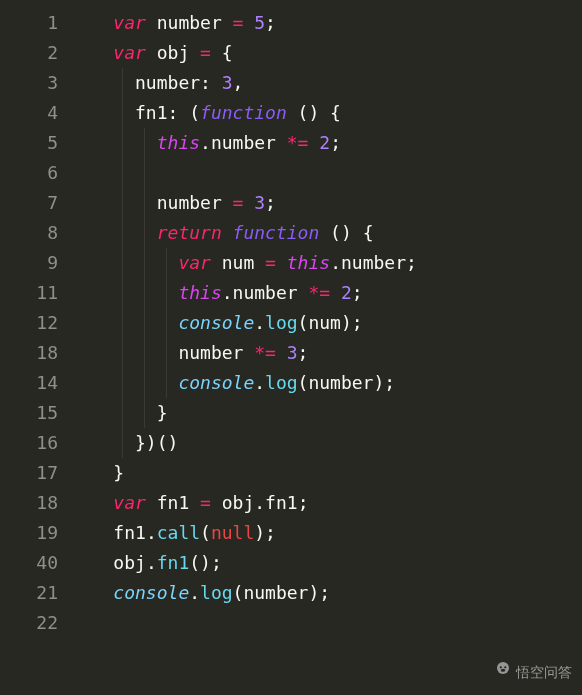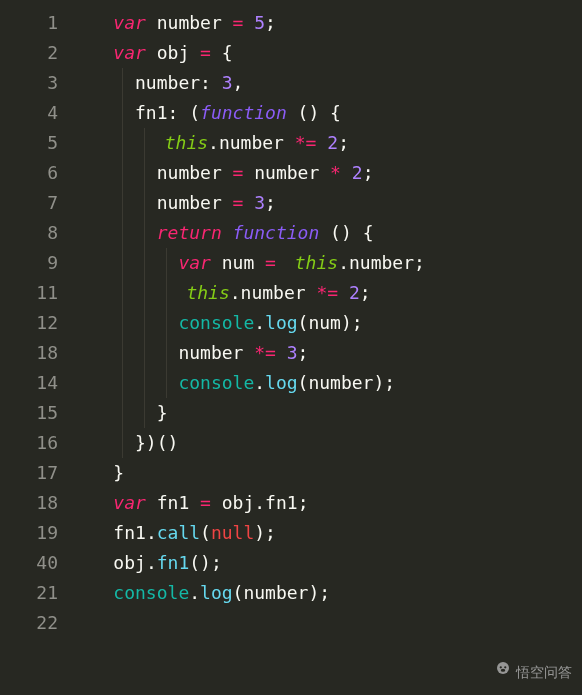--- a/index.html
+++ b/index.html
@@ -35,27 +35,27 @@
     }
     .line { height: 30px; white-space: pre; position: relative; }
     .indent-guide {
       position: absolute;
       top: 0; bottom: 0; width: 1px;
       background: #3b3a32;
     }
     .tok { }
     .kw { color: #f92672; font-style: italic; } 
     .op { color: #f92672; }
-    .this { color: #84cc16; font-style: italic; margin-left: 8px; }
+    .this { color: #d946ef; font-style: italic; }
     .num { color: #ae81ff; }
     .func { color: #8b5cf6; font-style: italic; }
     .ident { color: #f8f8f2; }
     .method { color: #66d9ef; }
     .punc { color: #f8f8f2; }
-    .console { color: #14b8a6; }
+    .console { color: #7dd3fc; font-style: italic; }
     .null { color: #ef4444; text-align: center; }
     .watermark {
       position: absolute;
       right: 10px;
       bottom: 8px;
       color: #aaa;
       font-size: 14px;
       font-family: sans-serif;
       display: flex;
       align-items: flex-start;
@@ -90,21 +90,21 @@
       <span class="ln">40</span>
       <span class="ln">21</span>
       <span class="ln">22</span>
     </div>
   <div class="code">
       <div class="line"><span>    <span class="tok kw">var</span><span class="tok ident"> number </span><span class="tok op">=</span><span class="tok ident"> </span><span class="tok num">5</span><span class="tok punc">;</span></span></div>
       <div class="line"><span>    <span class="tok kw">var</span><span class="tok ident"> obj </span><span class="tok op">=</span><span class="tok ident"> </span><span class="tok punc">{</span></span></div>
       <div class="line"><span class="indent-guide" style="left: 52px;"></span><span>      <span class="tok ident">number</span><span class="tok punc">: </span><span class="tok num">3</span><span class="tok punc">,</span></span></div>
       <div class="line"><span class="indent-guide" style="left: 52px;"></span><span>      <span class="tok ident">fn1</span><span class="tok punc">: (</span><span class="tok func">function</span><span class="tok punc"> () {</span></span></div>
       <div class="line"><span class="indent-guide" style="left: 52px;"></span><span class="indent-guide" style="left: 74px;"></span><span>        <span class="tok this">this</span><span class="tok punc">.</span><span class="tok ident">number </span><span class="tok op">*=</span><span class="tok ident"> </span><span class="tok num">2</span><span class="tok punc">;</span></span></div>
-      <div class="line"><span class="indent-guide" style="left: 52px;"></span><span class="indent-guide" style="left: 74px;"></span><span>        <span class="tok ident">number </span><span class="tok op">=</span><span class="tok ident"> number </span><span class="tok op">*</span><span class="tok ident"> </span><span class="tok num">2</span><span class="tok punc">;</span></span></div>
+      <div class="line"><span class="indent-guide" style="left: 52px;"></span><span class="indent-guide" style="left: 74px;"></span></div>
       <div class="line"><span class="indent-guide" style="left: 52px;"></span><span class="indent-guide" style="left: 74px;"></span><span>        <span class="tok ident">number </span><span class="tok op">=</span><span class="tok ident"> </span><span class="tok num">3</span><span class="tok punc">;</span></span></div>
       <div class="line"><span class="indent-guide" style="left: 52px;"></span><span class="indent-guide" style="left: 74px;"></span><span>        <span class="tok kw">return</span><span class="tok ident"> </span><span class="tok func">function</span><span class="tok punc"> () {</span></span></div>
       <div class="line"><span class="indent-guide" style="left: 52px;"></span><span class="indent-guide" style="left: 74px;"></span><span class="indent-guide" style="left: 96px;"></span><span>          <span class="tok kw">var</span><span class="tok ident"> num </span><span class="tok op">=</span><span class="tok ident"> </span><span class="tok this">this</span><span class="tok punc">.</span><span class="tok ident">number</span><span class="tok punc">;</span></span></div>
       <div class="line"><span class="indent-guide" style="left: 52px;"></span><span class="indent-guide" style="left: 74px;"></span><span class="indent-guide" style="left: 96px;"></span><span>          <span class="tok this">this</span><span class="tok punc">.</span><span class="tok ident">number </span><span class="tok op">*=</span><span class="tok ident"> </span><span class="tok num">2</span><span class="tok punc">;</span></span></div>
       <div class="line"><span class="indent-guide" style="left: 52px;"></span><span class="indent-guide" style="left: 74px;"></span><span class="indent-guide" style="left: 96px;"></span><span>          <span class="tok console">console</span><span class="tok punc">.</span><span class="tok method">log</span><span class="tok punc">(num);</span></span></div>
       <div class="line"><span class="indent-guide" style="left: 52px;"></span><span class="indent-guide" style="left: 74px;"></span><span class="indent-guide" style="left: 96px;"></span><span>          <span class="tok ident">number </span><span class="tok op">*=</span><span class="tok ident"> </span><span class="tok num">3</span><span class="tok punc">;</span></span></div>
       <div class="line"><span class="indent-guide" style="left: 52px;"></span><span class="indent-guide" style="left: 74px;"></span><span class="indent-guide" style="left: 96px;"></span><span>          <span class="tok console">console</span><span class="tok punc">.</span><span class="tok method">log</span><span class="tok punc">(number);</span></span></div>
       <div class="line"><span class="indent-guide" style="left: 52px;"></span><span class="indent-guide" style="left: 74px;"></span><span>        <span class="tok punc">}</span></span></div>
       <div class="line"><span class="indent-guide" style="left: 52px;"></span><span>      <span class="tok punc">})()</span></span></div>
       <div class="line"><span>    <span class="tok punc">}</span></span></div>

